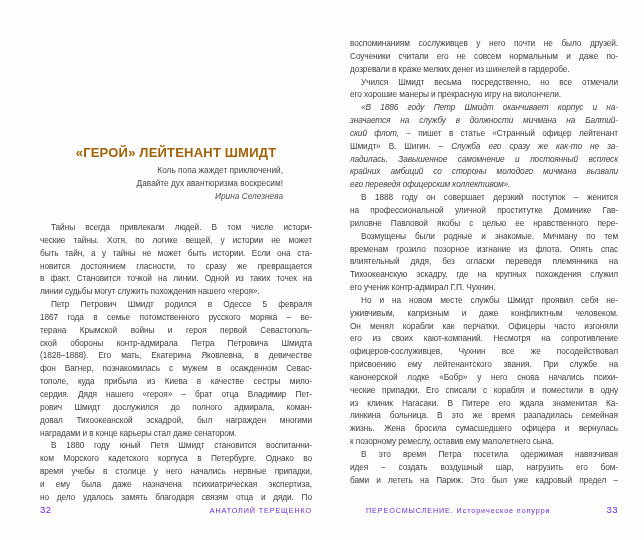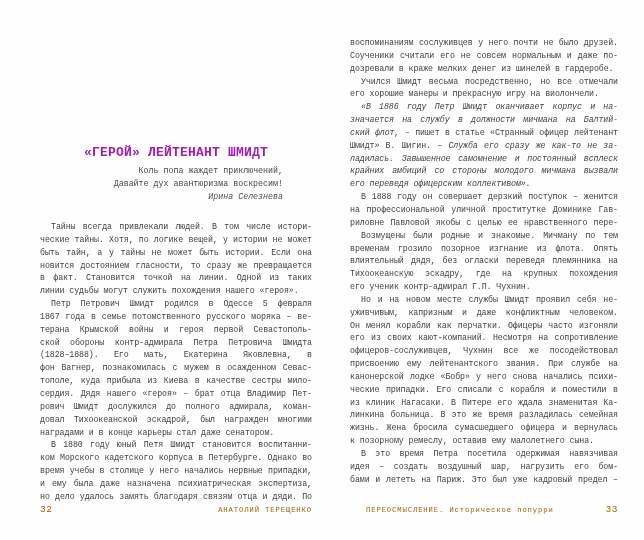--- a/index.html
+++ b/index.html
@@ -7,29 +7,29 @@
     width: 644px; height: 540px;
     background: #ffffff;
     font-family: "Liberation Sans", "DejaVu Sans", sans-serif;
     overflow: hidden;
   }
   .spread {
     position: relative;
     width: 644px; height: 540px;
     background: #fefefe;
   }
-  .page { position: absolute; top: 0; height: 408px; font-family: Liberation Mono, monospace; }
+  .page { position: absolute; top: 0; height: 408px; }
   .page-left  { left: 40px;  width: 272px; }
   .page-right { left: 350px; width: 268px; }
 
   .chapter-title {
     position: absolute; top: 145px; left: 0; right: 0;
     text-align: center;
     font-size: 13px; font-weight: bold;
-    color: #a21caf; letter-spacing: 0.2px;
+    color: #a16207; letter-spacing: 0.2px;
   }
   .epigraph {
     position: absolute; top: 164px; left: 0; right: 29px;
     text-align: right;
     font-size: 8.3px; line-height: 13px;
     color: #474747;
   }
   .epigraph-attribution { font-style: italic; color: #505050; }
 
   .body-text {
@@ -45,21 +45,21 @@
     height: 12.85px; overflow: hidden;
     text-align: justify; text-align-last: justify;
   }
   .ln-last { text-align-last: left; }
   .ln-indent { text-indent: 11px; }
   .it { font-style: italic; }
 
   .footer {
     position: absolute; top: 504px; left: 0; right: 0;
     display: flex; justify-content: space-between; align-items: baseline;
-    color: #a16207;
+    color: #6d28d9;
   }
   .running-title { font-size: 7.2px; letter-spacing: 0.9px; margin-left: 16px; }
   .page-number  { font-size: 9.5px; letter-spacing: 0.5px; }
 </style>
 </head>
 <body>
 
 <div class="spread">
 
   <div class="page page-left">

